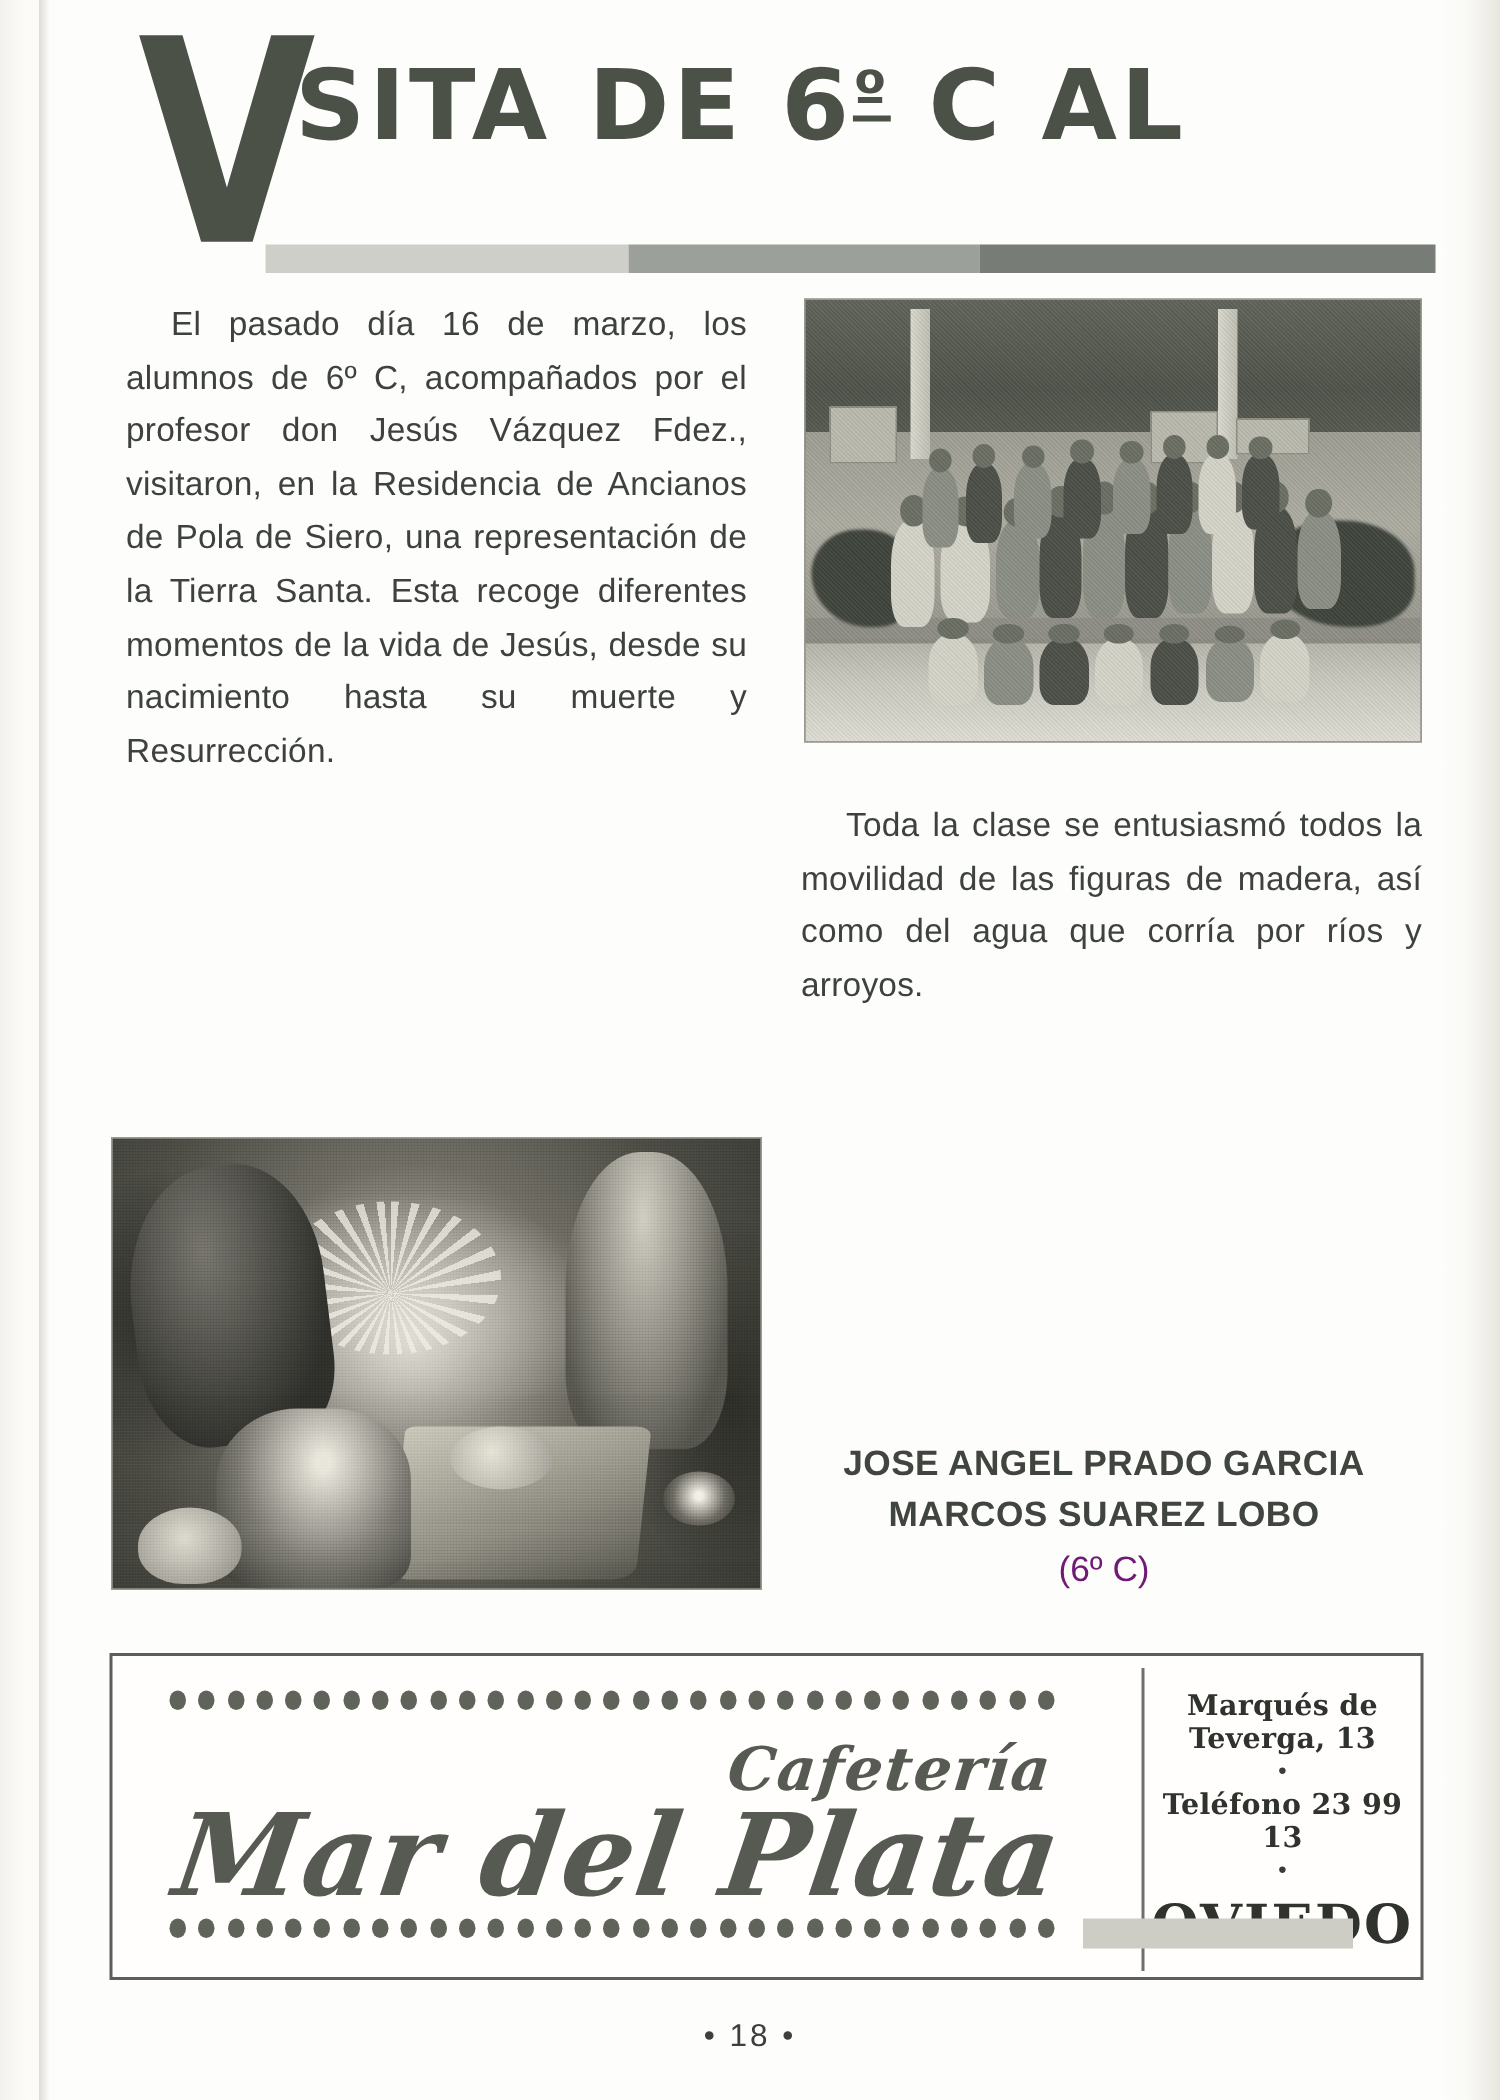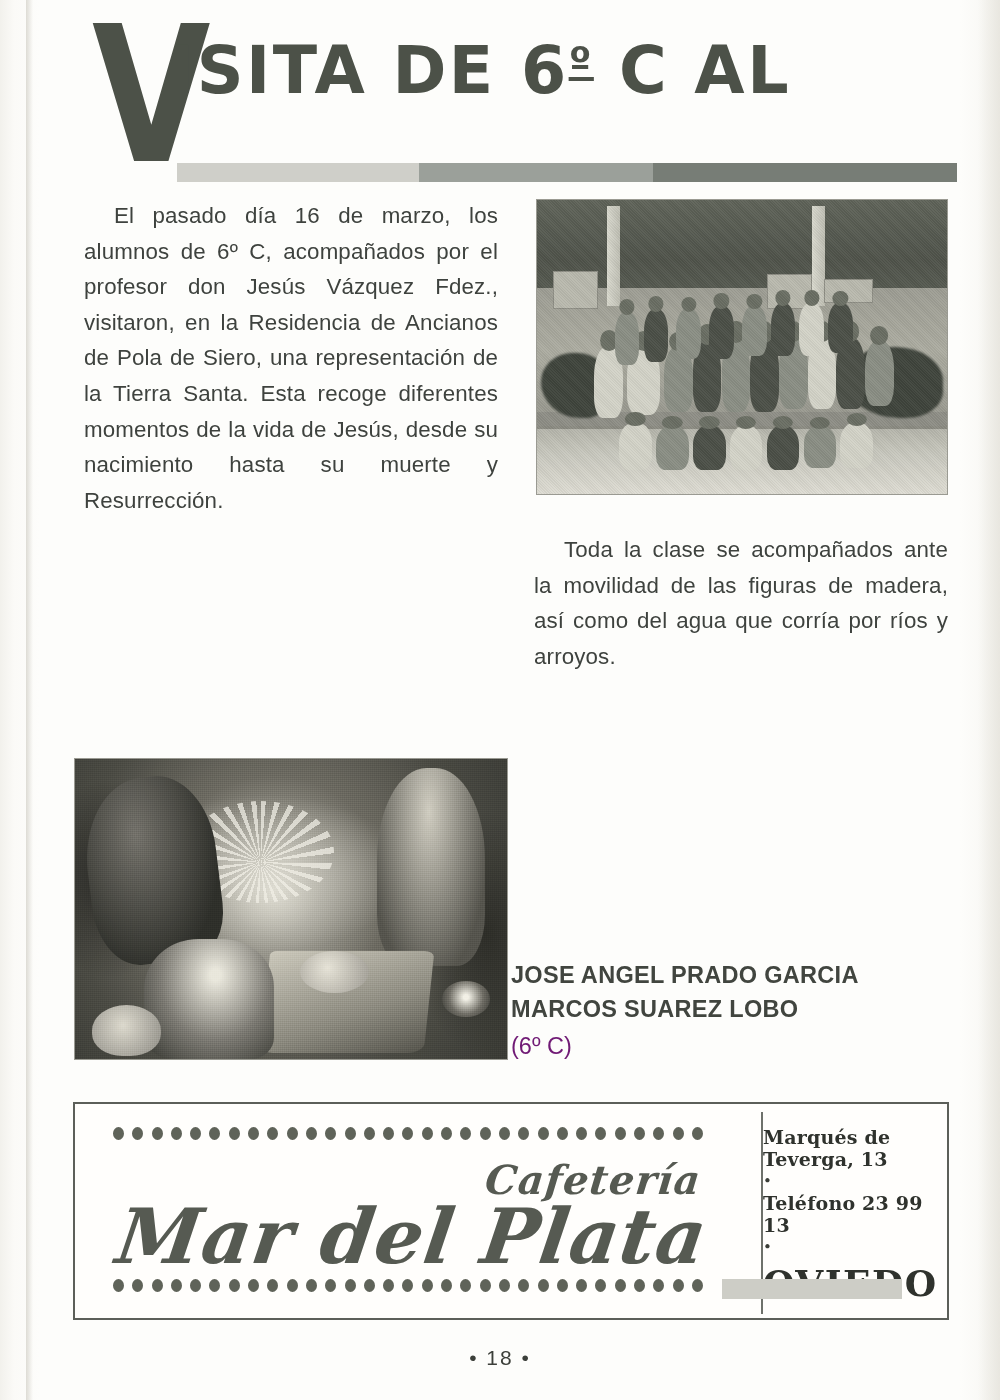--- a/index.html
+++ b/index.html
@@ -250,23 +250,23 @@
   .photo-grain {
     position: absolute; inset: 0;
     background-image:
       repeating-linear-gradient(45deg, rgba(255,255,255,.045) 0 1px, rgba(0,0,0,.045) 1px 2px);
     pointer-events: none;
   }
 
   
   #byline {
     position: absolute;
-    left: 511px; top: 958px;
+    left: 524px; top: 958px;
     width: 424px;
-    text-align: left;
+    text-align: center;
   }
   .byline-name {
     font-family: "Liberation Sans", sans-serif;
     font-weight: 700;
     font-size: 23.5px;
     line-height: 34px;
     color: #41453f;
     letter-spacing: .3px;
   }
   #byline-class {
@@ -335,21 +335,21 @@
   }
   #ad-divider {
     position: absolute;
     left: 686px; top: 8px;
     width: 2px; height: 202px;
     background: #6e716b;
   }
   #ad-right {
     position: absolute;
     left: 688px; top: 0; right: 0; height: 100%;
-    text-align: left;
+    text-align: center;
     padding-top: 22px;
     font-family: "DejaVu Serif", serif;
     color: #2f322d;
   }
   #ad-address {
     font-size: 19px;
     font-weight: 700;
     letter-spacing: .2px;
   }
   .ad-bullet {
@@ -502,21 +502,21 @@
       </div>
     <div class="kid light" style="left:74%;bottom:9%;width:8%;height:15%;">
         <span class="kid-head"></span>
       </div>
 
     <div class="photo-grain"></div>
   </div>
 </div>
 
 <div id="col-right-text-top">
-  <p class="body-par">Toda la clase se acompañados ante la movilidad de las figuras de madera, así como del agua que corría por ríos y arroyos.</p>
+  <p class="body-par">Toda la clase se entusiasmó todos la movilidad de las figuras de madera, así como del agua que corría por ríos y arroyos.</p>
 </div>
 
 <div class="photo-frame" id="photo-nativity">
   <div class="photo-inner">
     <div id="nat-bg"></div>
     <div id="nat-cave"></div>
     <div id="nat-starburst" class="nat-figure"></div>
     <div id="nat-joseph" class="nat-figure"></div>
     <div id="nat-mary" class="nat-figure"></div>
     <div id="nat-manger" class="nat-figure"></div>

